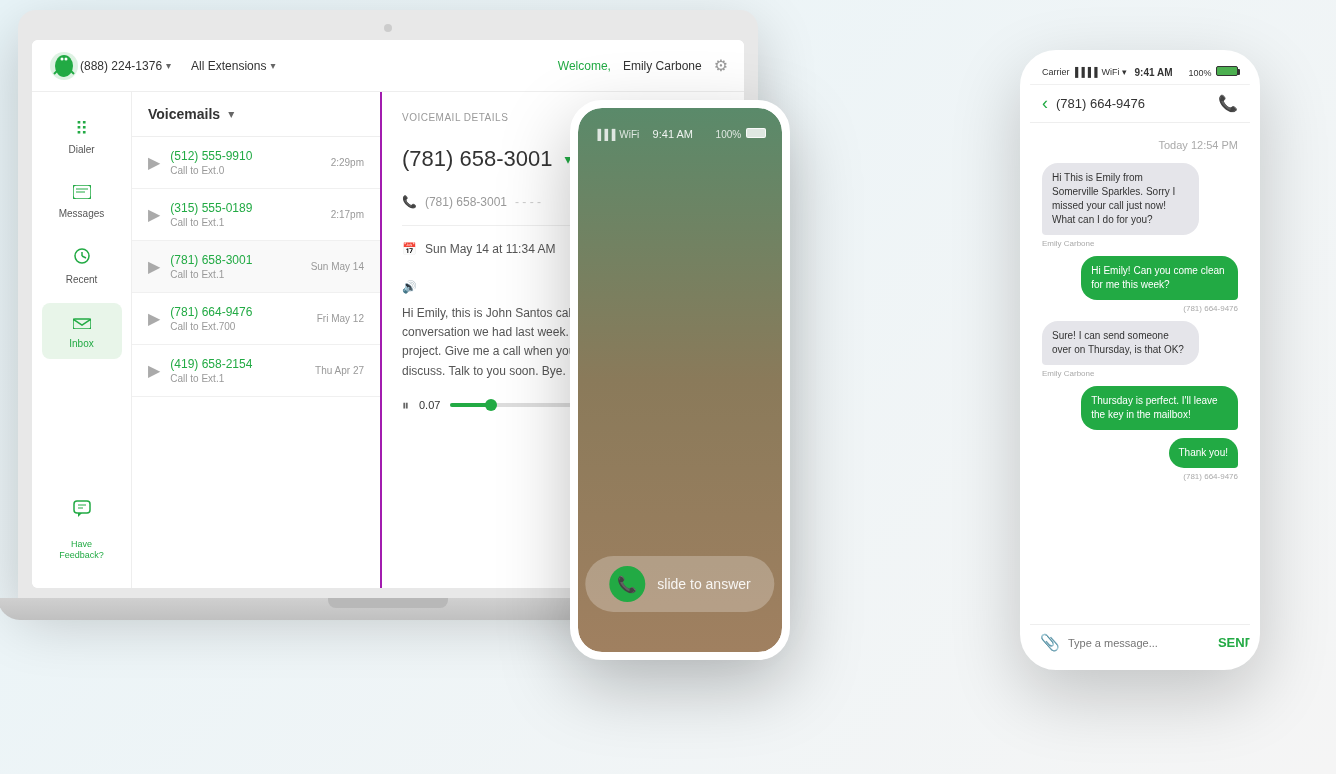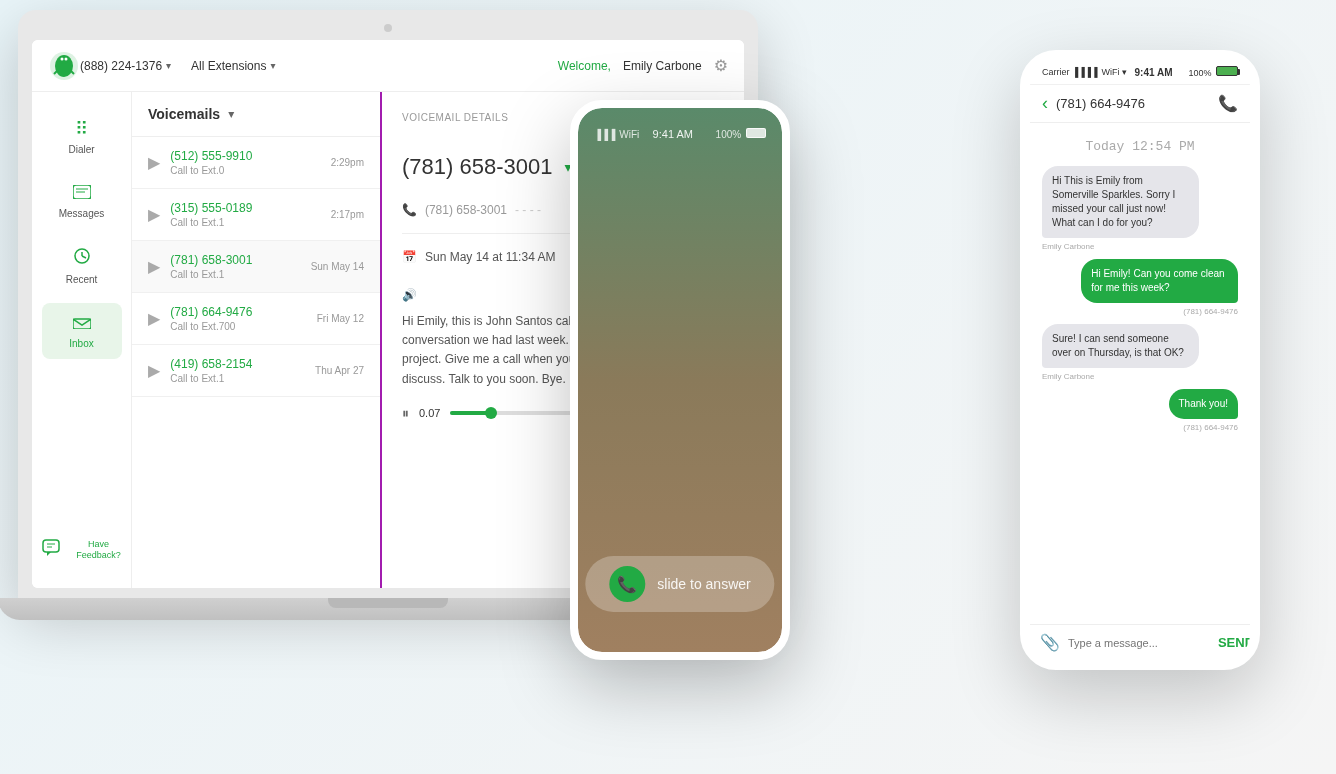--- a/index.html
+++ b/index.html
@@ -182,21 +182,21 @@
       color: #555;
     }
 
     .nav-item.active .nav-label {
       color: #22aa44;
     }
 
     .feedback-btn {
       margin-top: auto;
       display: flex;
-      flex-direction: row;
+      flex-direction: column;
       align-items: center;
       gap: 16px;
       padding: 10px;
       cursor: pointer;
     }
 
     .feedback-icon {
       font-size: 18px;
       color: #22aa44;
     }
@@ -281,21 +281,21 @@
     .voicemail-detail {
       flex: 1;
       padding: 20px;
       overflow: hidden;
     }
 
     .detail-label {
       font-size: 10px;
       color: #999;
       letter-spacing: 0.5px;
-      margin-bottom: 24px;
+      margin-bottom: 16px;
       text-transform: uppercase;
     }
 
     .detail-caller {
       display: flex;
       align-items: center;
       gap: 12px;
       margin-bottom: 16px;
     }
 
@@ -556,25 +556,24 @@
     .phone2-messages {
       flex: 1;
       overflow-y: auto;
       padding: 12px;
       display: flex;
       flex-direction: column;
       gap: 8px;
     }
 
     .msg-date {
-      text-align: center;
-      font-size: 13px;
+      text-align: right;
+      font-size: 11px;
       color: #aaa;
       margin: 4px 0;
-      font-family: Liberation Mono, monospace;
     }
 
     .msg-bubble {
       max-width: 80%;
       padding: 8px 10px;
       border-radius: 16px;
       font-size: 10px;
       line-height: 1.4;
     }
 
@@ -874,20 +873,21 @@
 
         <div class="msg-bubble msg-incoming">Hi This is Emily from Somerville Sparkles. Sorry I missed your call just now! What can I do for you?</div>
         <span class="msg-sender msg-sender-left">Emily Carbone</span>
 
         <div class="msg-bubble msg-outgoing">Hi Emily! Can you come clean for me this week?</div>
         <span class="msg-sender">(781) 664-9476</span>
 
         <div class="msg-bubble msg-incoming">Sure! I can send someone over on Thursday, is that OK?</div>
         <span class="msg-sender msg-sender-left">Emily Carbone</span>
 
+        <div class="msg-bubble msg-outgoing">Thursday is perfect. I'll leave the key in the mailbox!</div>
 
         <div class="msg-bubble msg-outgoing">Thank you!</div>
         <span class="msg-sender">(781) 664-9476</span>
       </div>
 
       <div class="phone2-input">
         <span class="p2-attach">📎</span>
         <input class="p2-input-field" type="text" readonly="" placeholder="Type a message..." style="">
         <span class="p2-send">SEND</span>
       </div>

